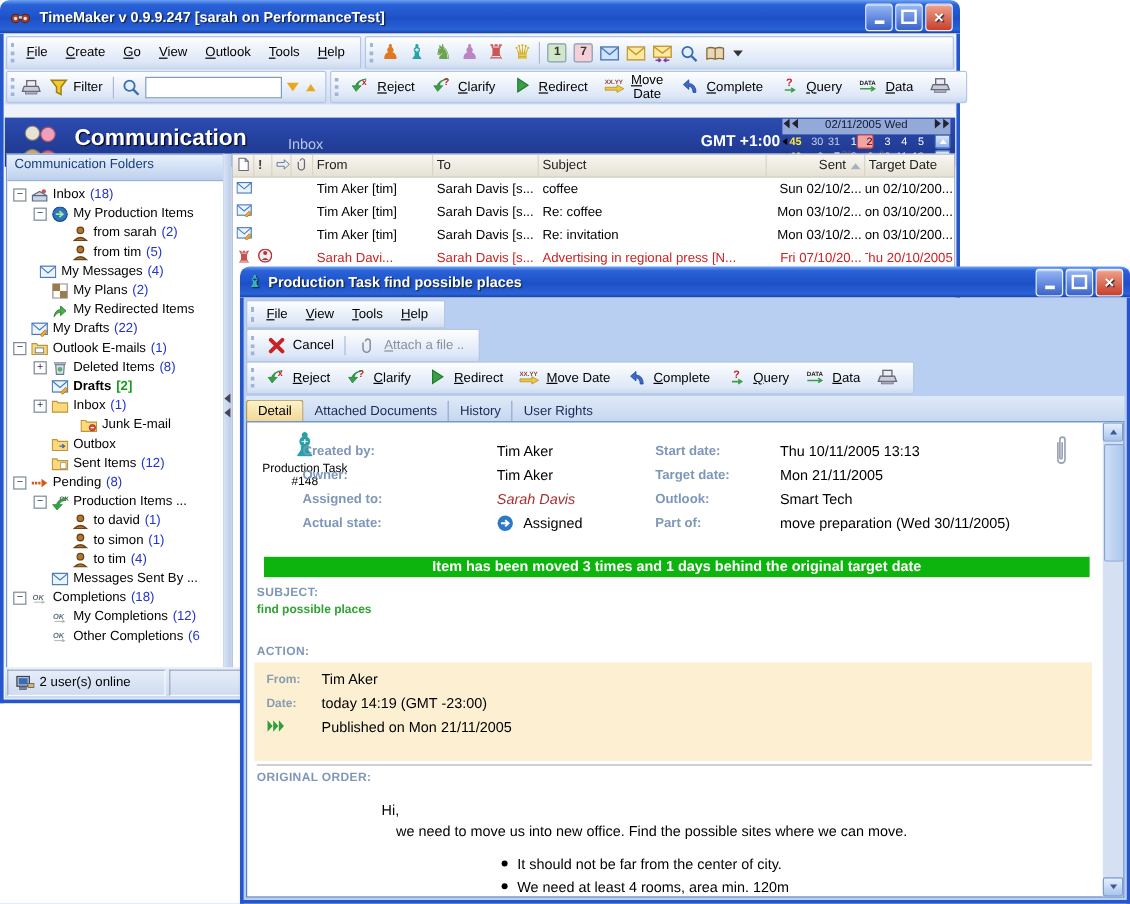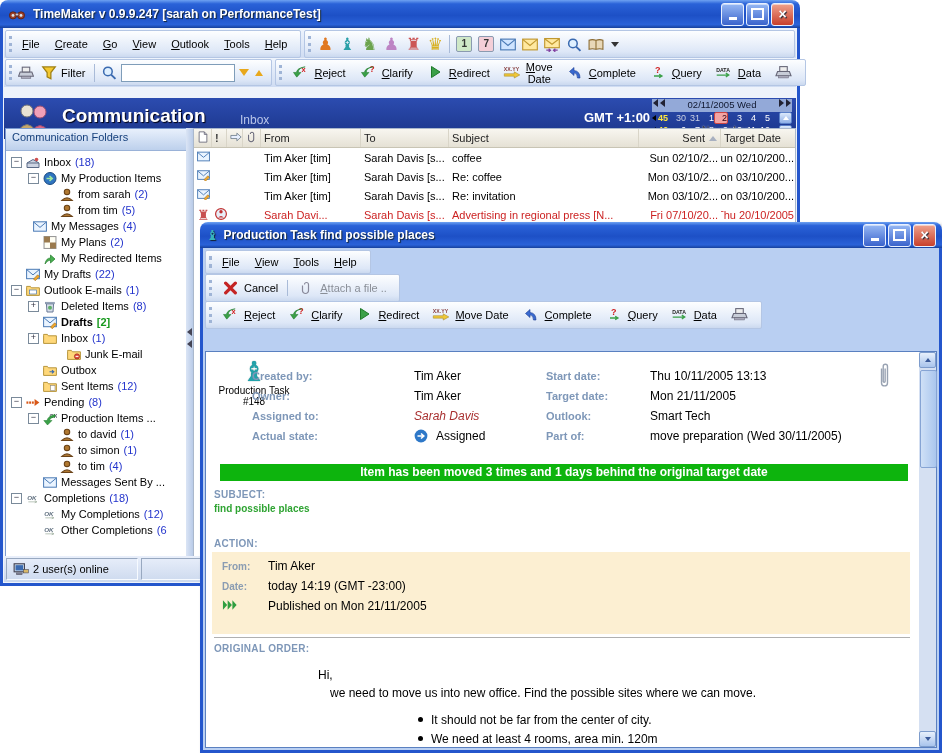--- a/index.html
+++ b/index.html
@@ -872,20 +872,26 @@
           <span class="fl">Data</span>
         </button>
         <button class="ab">
           <span class="ab-i"><svg viewBox="0 0 15 13">
               <path d="M2 6 h11 l1.5 4 h-14 z" fill="#c8cdd8" stroke="#667"></path>
               <rect x="4" y="1.5" width="7" height="4.5" fill="#eee" stroke="#667"></rect>
               <rect x="3" y="10" width="9" height="2" fill="#aab" stroke="#667" stroke-width="0.5"></rect>
             </svg></span>
         </button>
       </div>
+    <div id="dlg-tabs">
+        <span class="tab active">Detail</span>
+        <span class="tab">Attached Documents</span>
+        <span class="tab">History</span>
+        <span class="tab">User Rights</span>
+      </div>
     <div id="dlg-content">
       <div id="task-block">
         <div id="task-glyph" class="chess">♝</div>
         <div id="task-cap">
           <div>Production Task</div>
           <div>#148</div>
         </div>
       </div>
       <div class="fcol" id="fields-left">
           <div class="frow">

